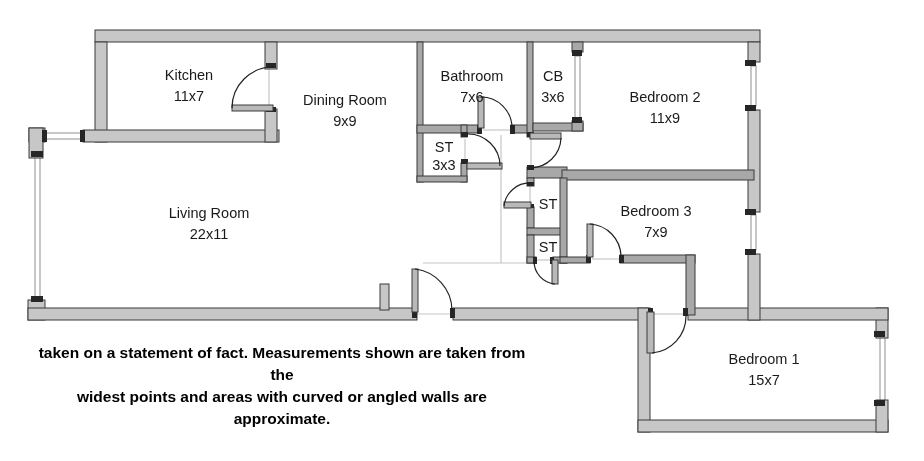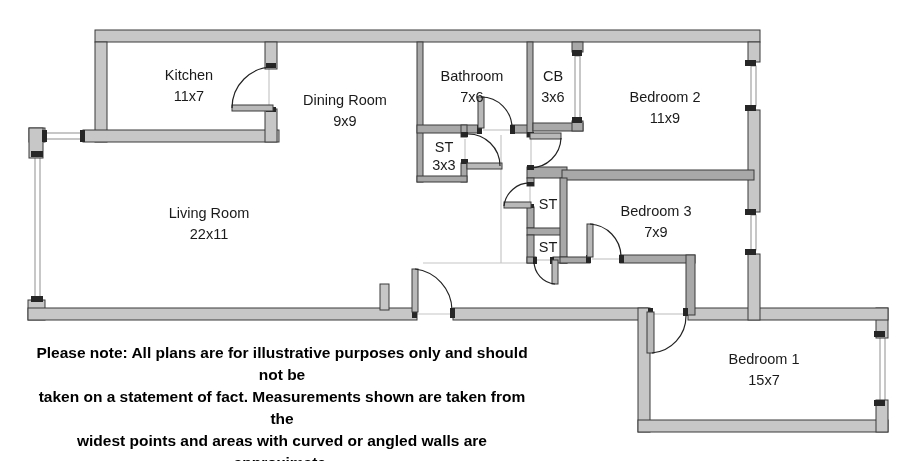--- a/index.html
+++ b/index.html
@@ -152,17 +152,16 @@
       <text x="209" y="218" text-anchor="middle" fill="#1a1a1a">Living Room</text>
       <text x="209" y="239" text-anchor="middle" fill="#1a1a1a">22x11</text>
       <text x="548" y="209" text-anchor="middle" fill="#1a1a1a">ST</text>
       <text x="548" y="252" text-anchor="middle" fill="#1a1a1a">ST</text>
       <text x="656" y="216" text-anchor="middle" fill="#1a1a1a">Bedroom 3</text>
       <text x="656" y="237" text-anchor="middle" fill="#1a1a1a">7x9</text>
       <text x="764" y="364" text-anchor="middle" fill="#1a1a1a">Bedroom 1</text>
       <text x="764" y="385" text-anchor="middle" fill="#1a1a1a">15x7</text>
     </svg>
   <div class="disclaimer">
-    <div>Please note: All plans are for illustrative purposes only and should not be</div>
     <div>taken on a statement of fact. Measurements shown are taken from the</div>
     <div>widest points and areas with curved or angled walls are approximate.</div>
   </div>
 </div>
 
 </body></html>

